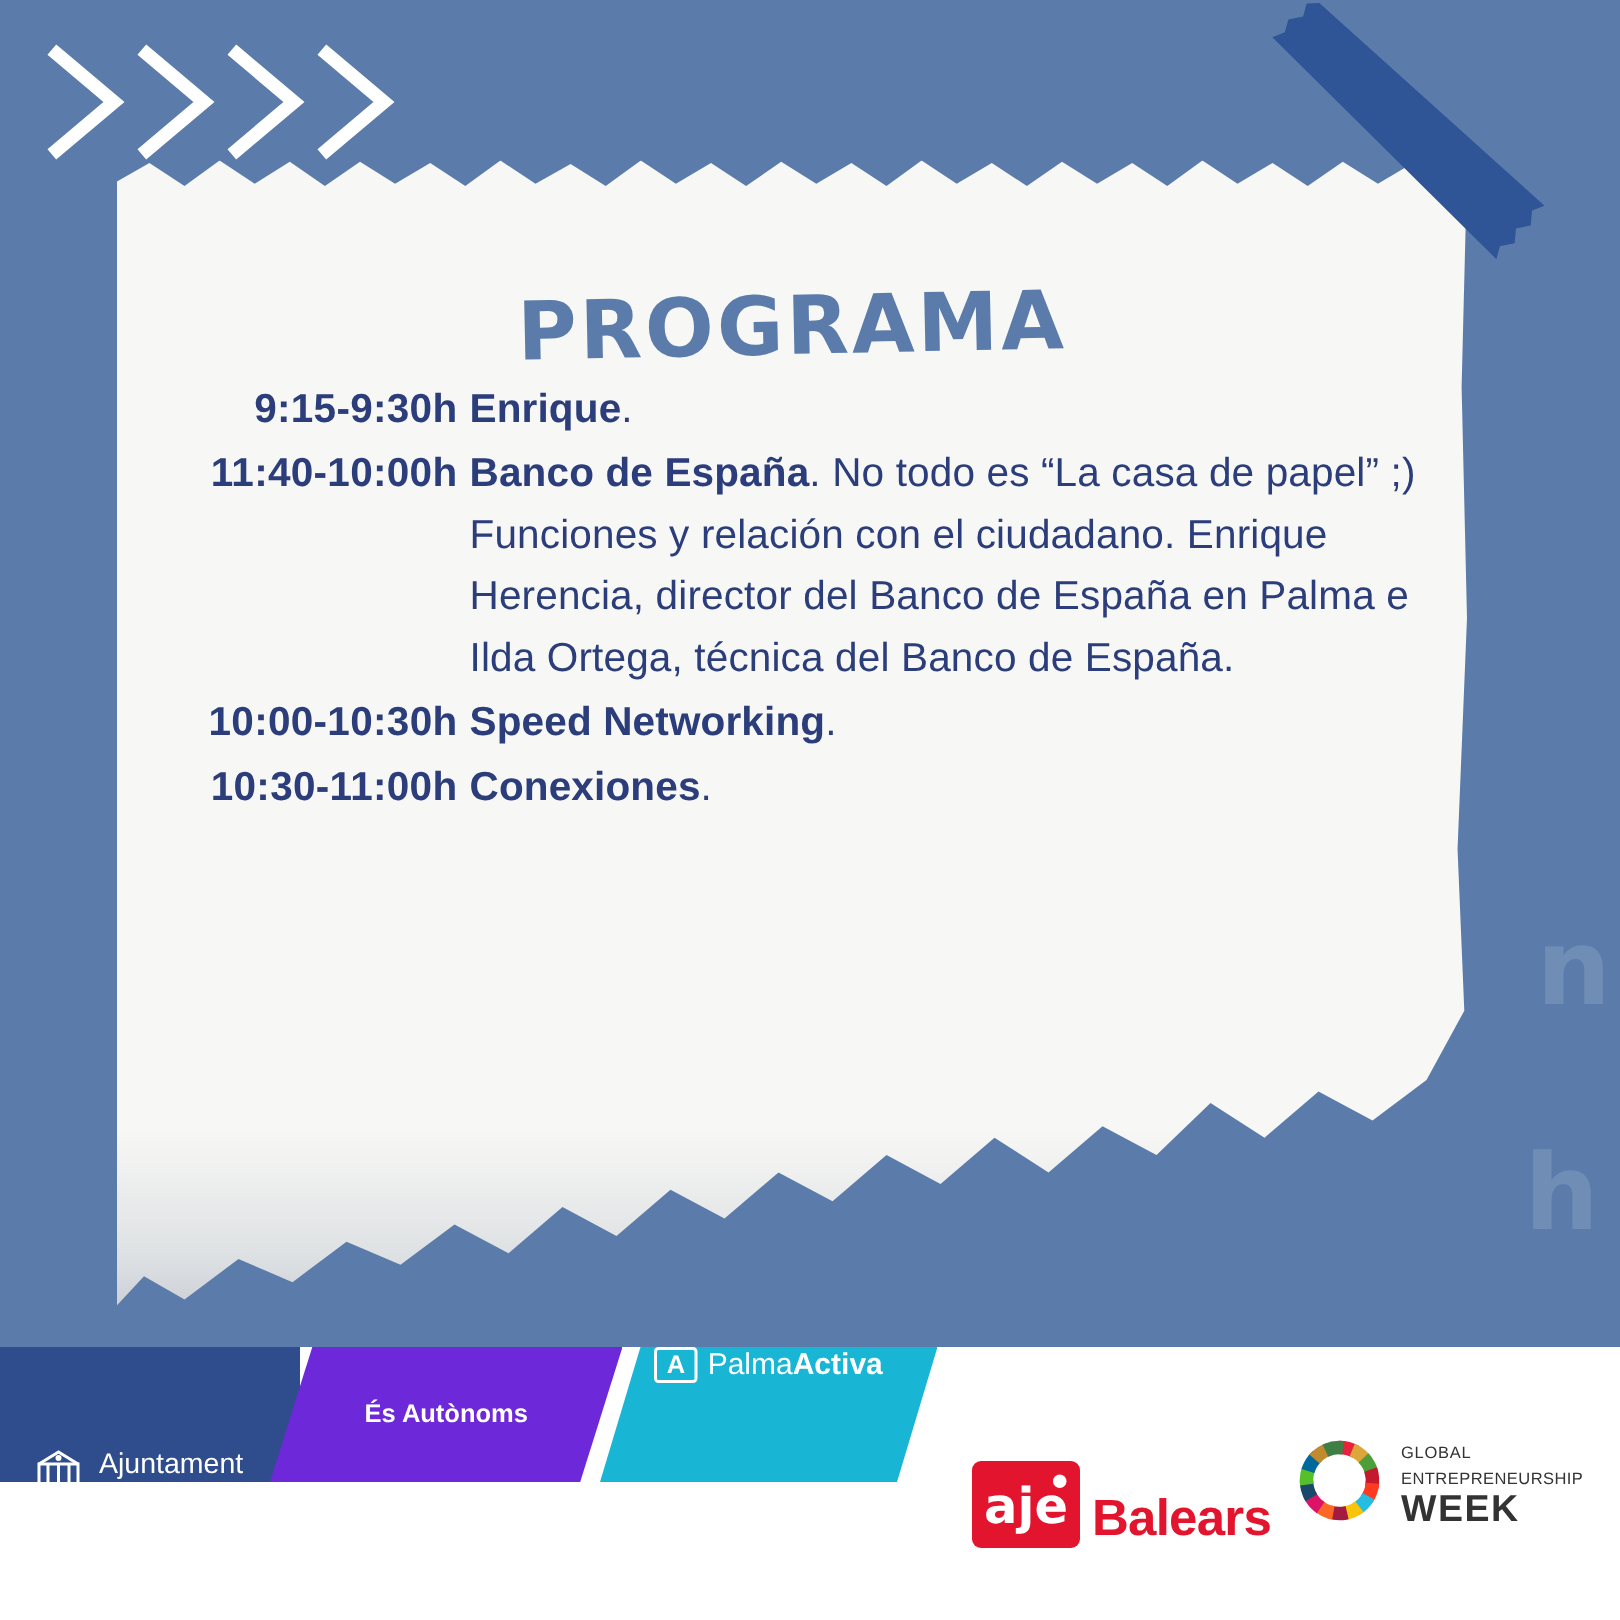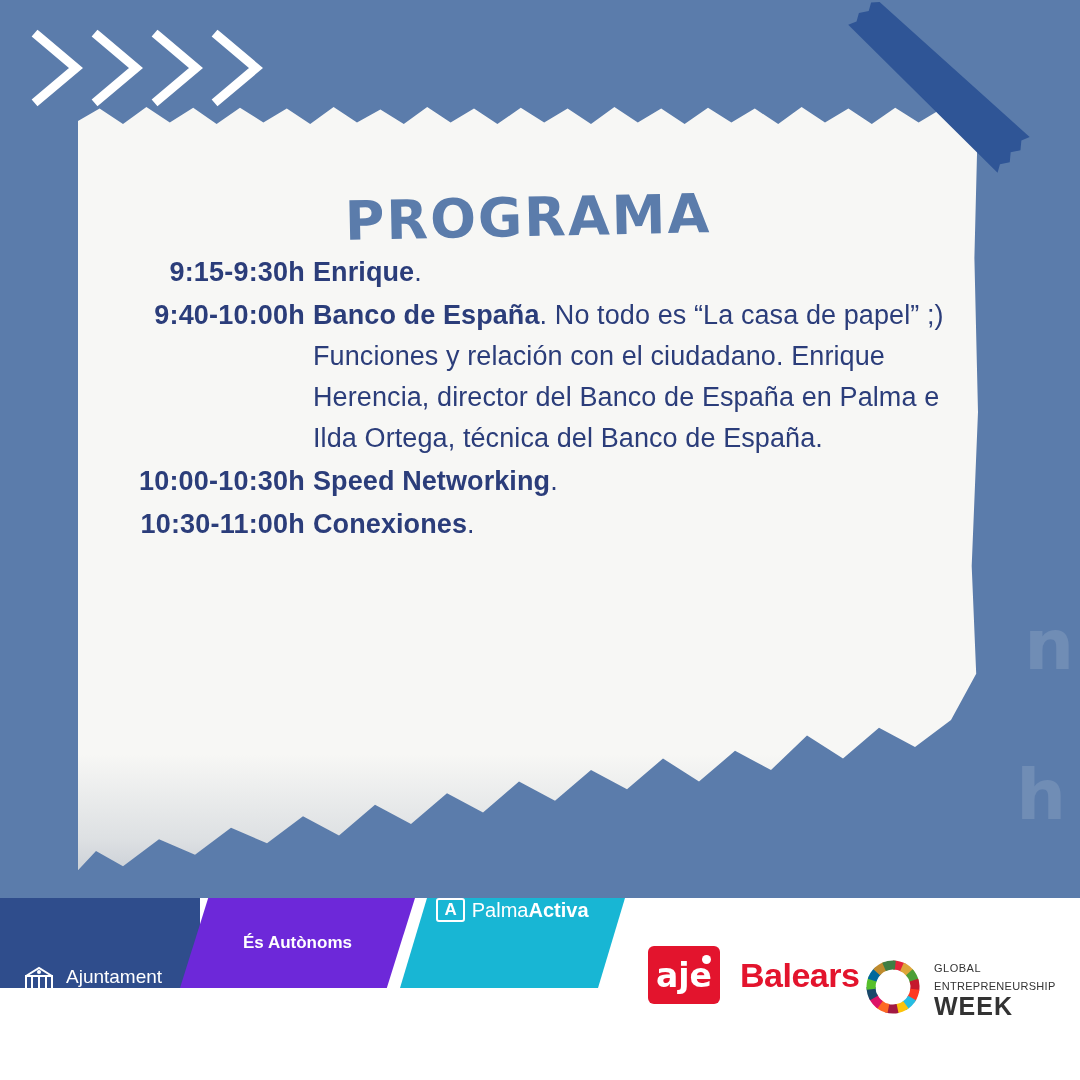--- a/index.html
+++ b/index.html
@@ -115,21 +115,21 @@
   .ajunt-text .l1{font-size:19px;font-weight:400;margin-top:40px;}
   .ajunt-text .l2{font-size:21px;font-weight:700;}
   .palmactiva{
     position:absolute;left:0;top:0;width:100%;display:flex;align-items:center;
     justify-content:center;gap:7px;color:#fff;font-size:20px;
   }
   .pa-box{
     border:2px solid #fff;border-radius:3px;padding:0 6px;font-weight:700;font-size:17px;
   }
   .aje{
-    position:absolute;left:648px;top:48px;display:flex;align-items:center;gap:20px;
+    position:absolute;left:648px;top:76px;display:flex;align-items:flex-end;gap:8px;
   }
   .aje-mark{
     width:72px;height:58px;background:#e3142d;border-radius:6px;
     color:#fff;font-weight:700;font-size:33px;display:flex;align-items:center;
     justify-content:center;font-family:"DejaVu Sans", sans-serif;
     position:relative;
   }
   .aje-dot{
     position:absolute;right:9px;top:9px;width:9px;height:9px;border-radius:50%;background:#fff;
   }
@@ -177,21 +177,21 @@
 
 <div class="content">
   <div class="title">PROGRAMA</div>
 
   <div class="rows">
     <div class="row">
       <div class="time">9:15-9:30h</div>
       <div class="desc"><b>Enrique</b><span>.</span></div>
     </div>
     <div class="row">
-      <div class="time">9:40-10:00h</div>
+      <div class="time">11:40-10:00h</div>
       <div class="desc"><b>Banco de España</b><span>. No todo es “La casa de papel” ;) Funciones y relación con el ciudadano. Enrique Herencia, director del Banco de España en Palma e Ilda Ortega, técnica del Banco de España.</span></div>
     </div>
     <div class="row">
       <div class="time">10:00-10:30h</div>
       <div class="desc"><b>Speed Networking</b><span>.</span></div>
     </div>
     <div class="row">
       <div class="time">10:30-11:00h</div>
       <div class="desc"><b>Conexiones</b><span>.</span></div>
     </div>

